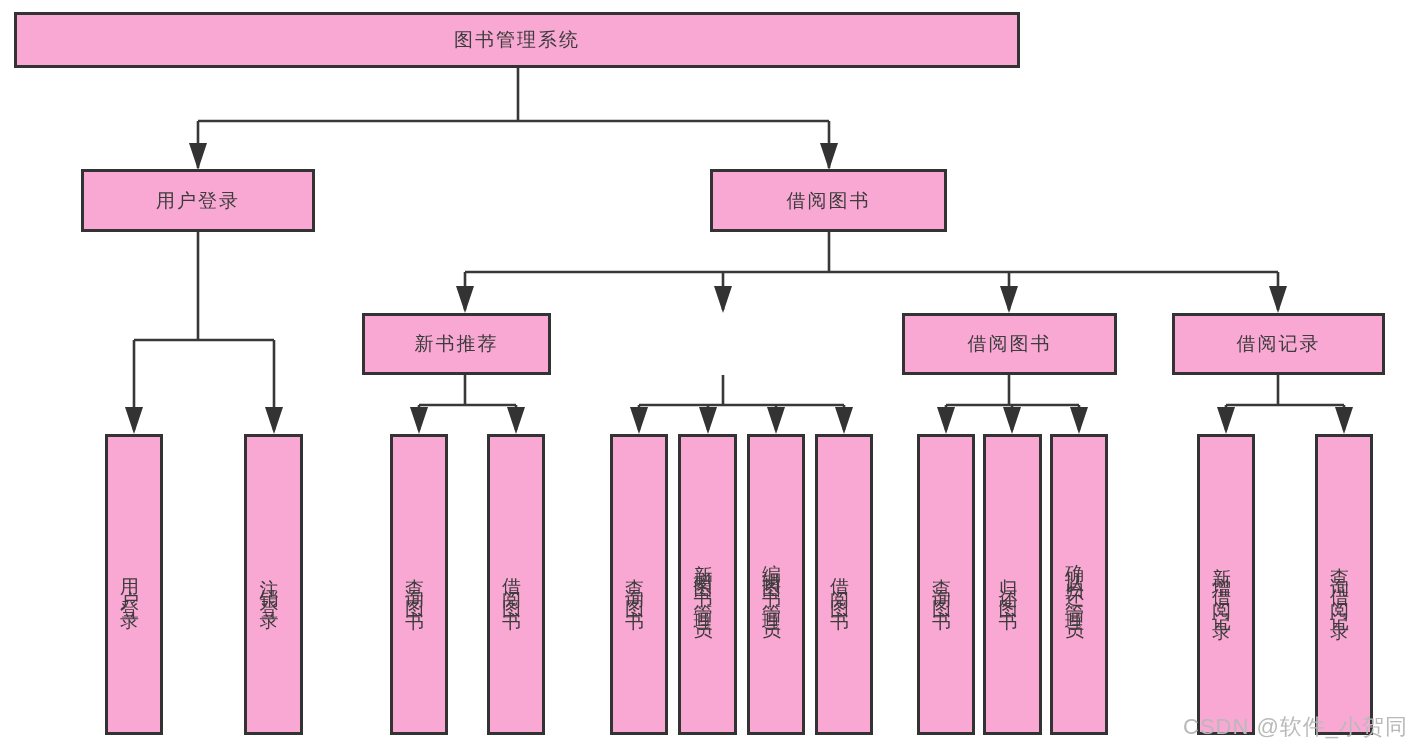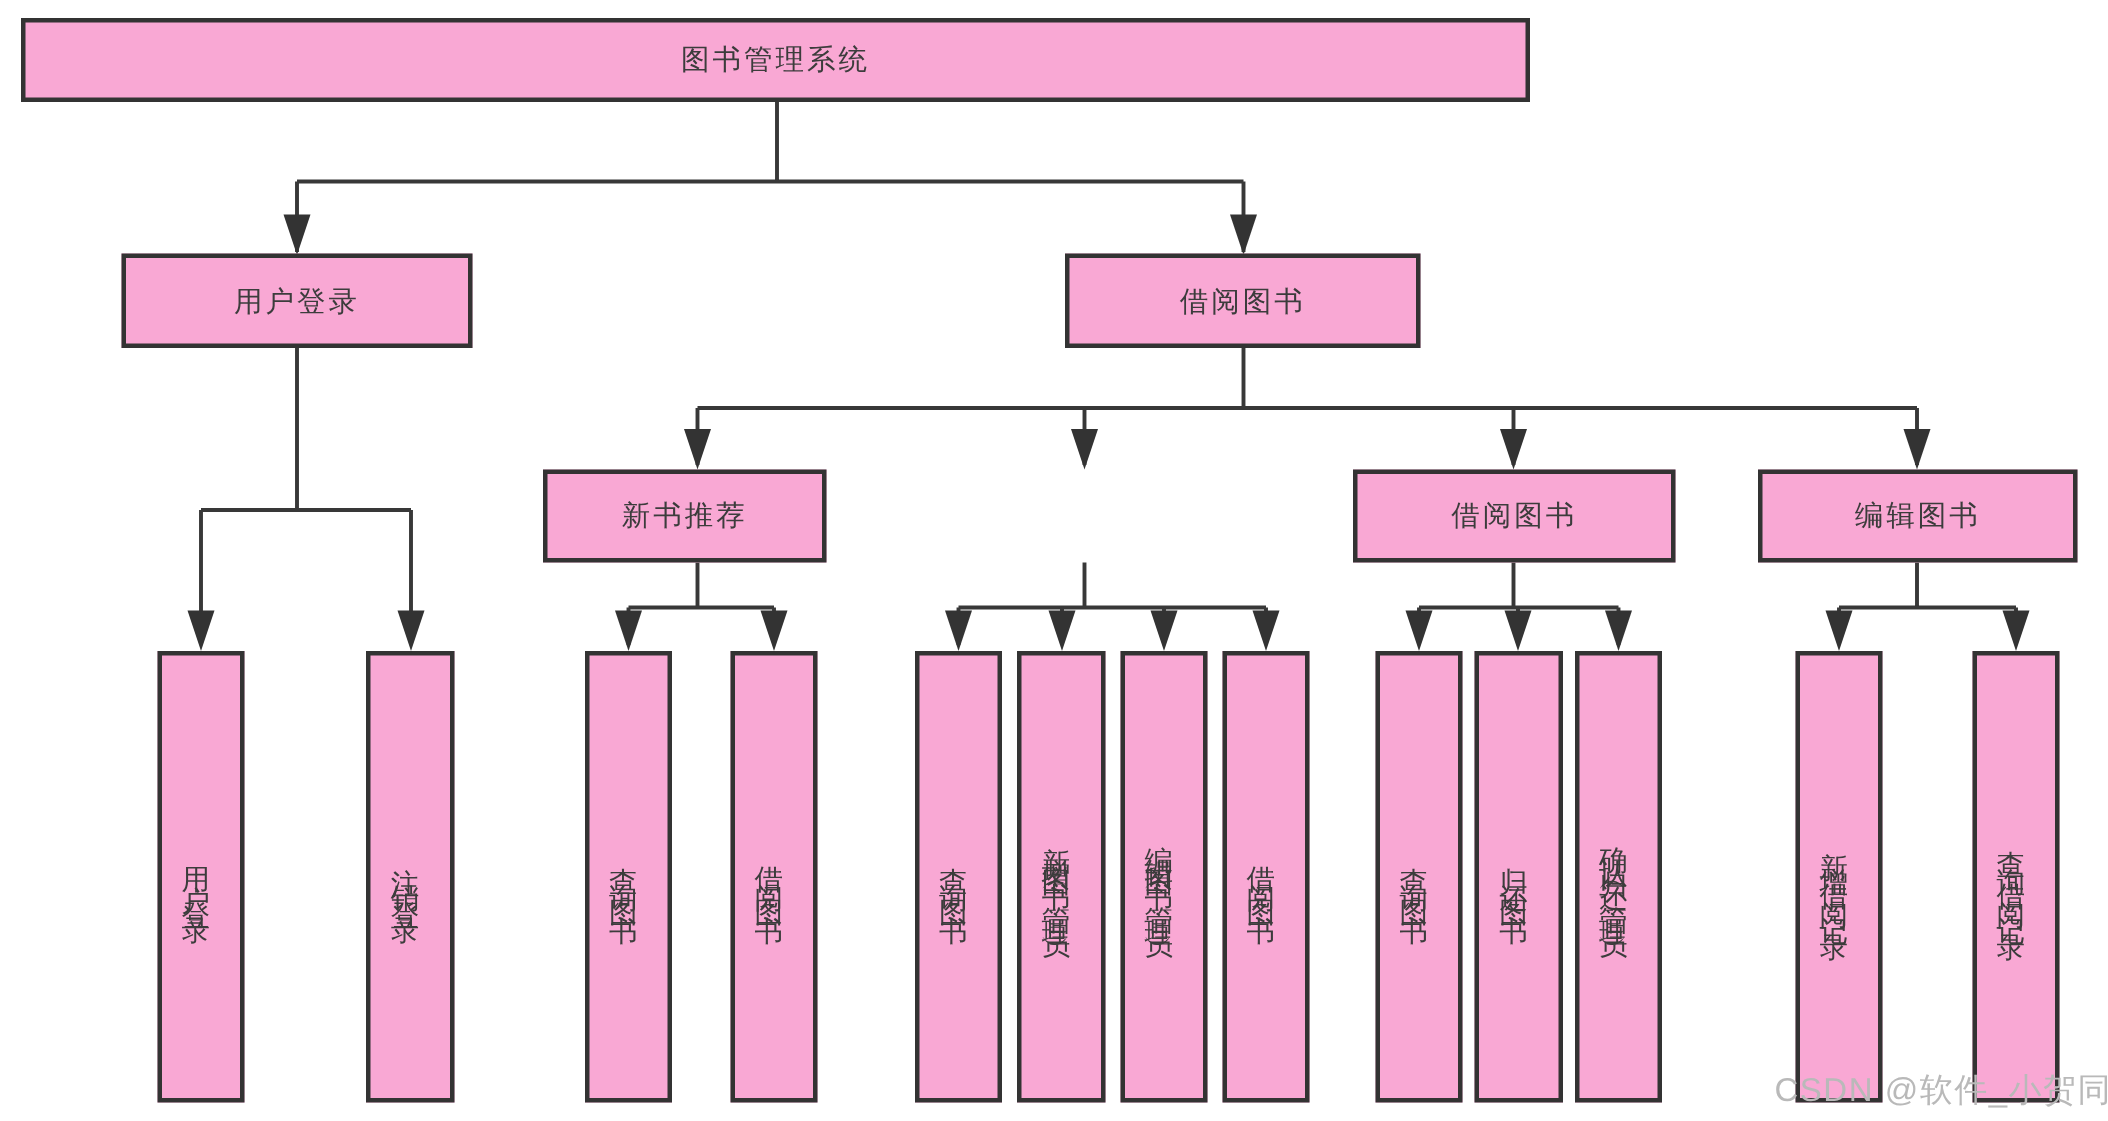--- a/index.html
+++ b/index.html
@@ -113,21 +113,21 @@
     <span>借阅图书</span>
   </div>
 
   <div class="box hbox" style="left:362px; top:313px; width:189px; height:62px;">
     <span>新书推荐</span>
   </div>
   <div class="box hbox" style="left:902px; top:313px; width:215px; height:62px;">
     <span>借阅图书</span>
   </div>
   <div class="box hbox" style="left:1172px; top:313px; width:213px; height:62px;">
-    <span>编辑图书</span>
+    <span>借阅记录</span>
   </div>
 
   <div class="box vbox" style="left:105px; top:434px; width:58px; height:301px;">
     <span class="vtext">用户登录</span>
   </div>
   <div class="box vbox" style="left:244px; top:434px; width:59px; height:301px;">
     <span class="vtext">注销登录</span>
   </div>
 
   <div class="box vbox" style="left:390px; top:434px; width:58px; height:301px;">

